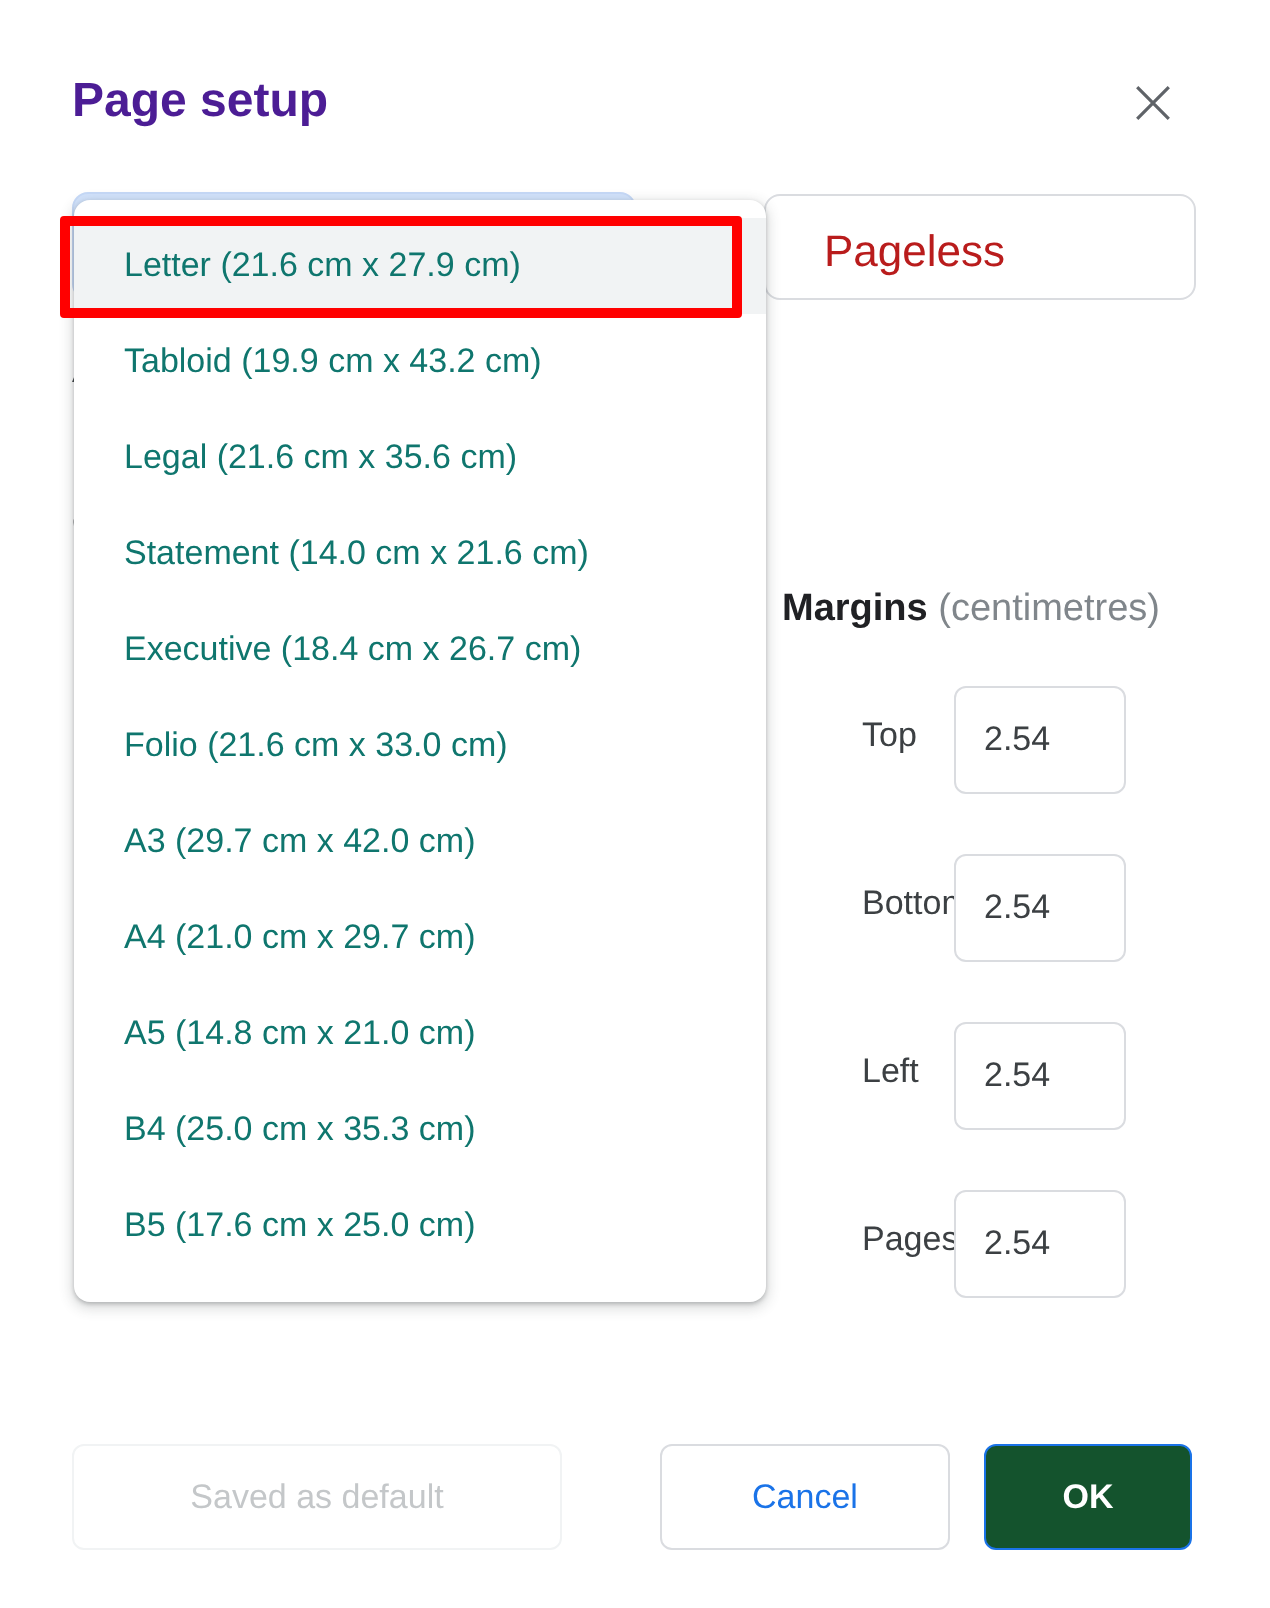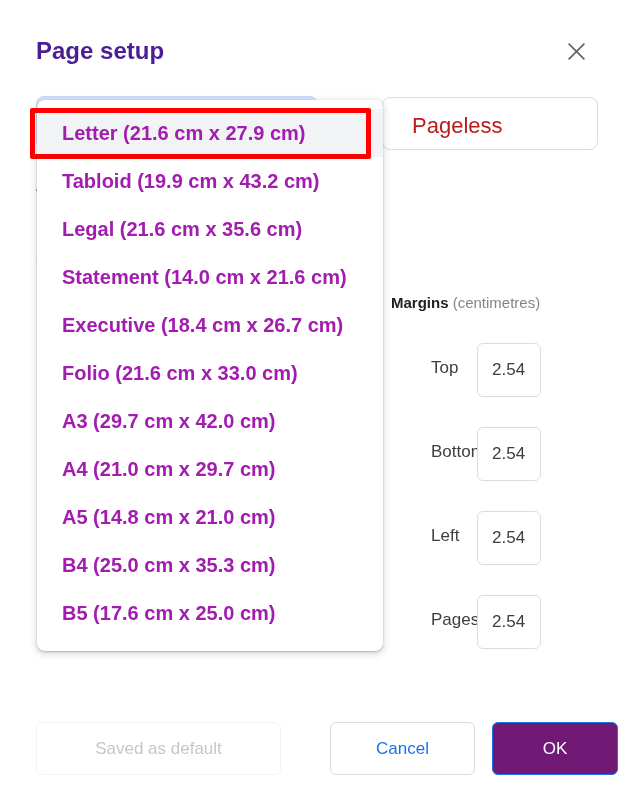--- a/index.html
+++ b/index.html
@@ -112,41 +112,41 @@
     font-size: 17px;
     color: #3c4043;
     white-space: nowrap;
   }
 
   
   .margins-heading {
     position: absolute;
     left: 391px;
     top: 202px;
-    font-size: 15px;
+    font-size: 19px;
     white-space: nowrap;
   }
   .margins-heading .strong { font-weight: 700; color: #202124; }
   .margins-heading .muted  { font-weight: 400; color: #80868b; }
 
   .margin-row { position: absolute; left: 391px; height: 54px; }
   .margin-row .m-label {
     position: absolute;
     left: 0;
     top: 15px;
     font-size: 17px;
     color: #3c4043;
     white-space: nowrap;
     margin-left: 40px;
   }
   .margin-row .m-input {
     position: absolute;
     left: 86px;
     top: 0;
-    width: 64px;
+    width: 86px;
     height: 54px;
     border: 1px solid #dadce0;
     border-radius: 6px;
     background: #ffffff;
     font-family: "Liberation Sans", sans-serif;
     font-size: 17px;
     color: #3c4043;
     padding: 0 0 0 14px;
     outline: none;
   }
@@ -163,25 +163,24 @@
     box-shadow: 0 2px 6px 2px rgba(60,64,67,.15), 0 1px 2px 0 rgba(60,64,67,.3);
     padding: 9px 0;
     overflow: hidden;
   }
 
   .menu-item {
     position: relative;
     height: 48px;
     line-height: 48px;
     padding-left: 25px;
-    font-size: 20px;
-    color: #a21caf;
+    font-size: 17px;
+    color: #0f766e;
     white-space: nowrap;
     cursor: pointer;
-    font-weight: bold;
   }
   .menu-item.selected { background: #f1f3f4; }
 
   
   #highlight-box {
     position: absolute;
     left: 30px;
     top: 108px;
     width: 341px;
     height: 51px;
@@ -227,26 +226,26 @@
     width: 145px;
     height: 53px;
     border: 1px solid #dadce0;
     background: #ffffff;
     color: #1a73e8;
   }
 
   #btn-ok {
     left: 492px;
     top: 22px;
-    width: 126px;
+    width: 104px;
     height: 53px;
     border: 1px solid #1a73e8;
-    background: #701a75;
+    background: #14532d;
     color: #ffffff;
-    font-weight: 400;
+    font-weight: 700;
   }
 </style>
 </head>
 <body>
 
 <div id="dialog">
 
   <div id="dialog-header">
     <div class="dialog-title">Page setup</div>
 

